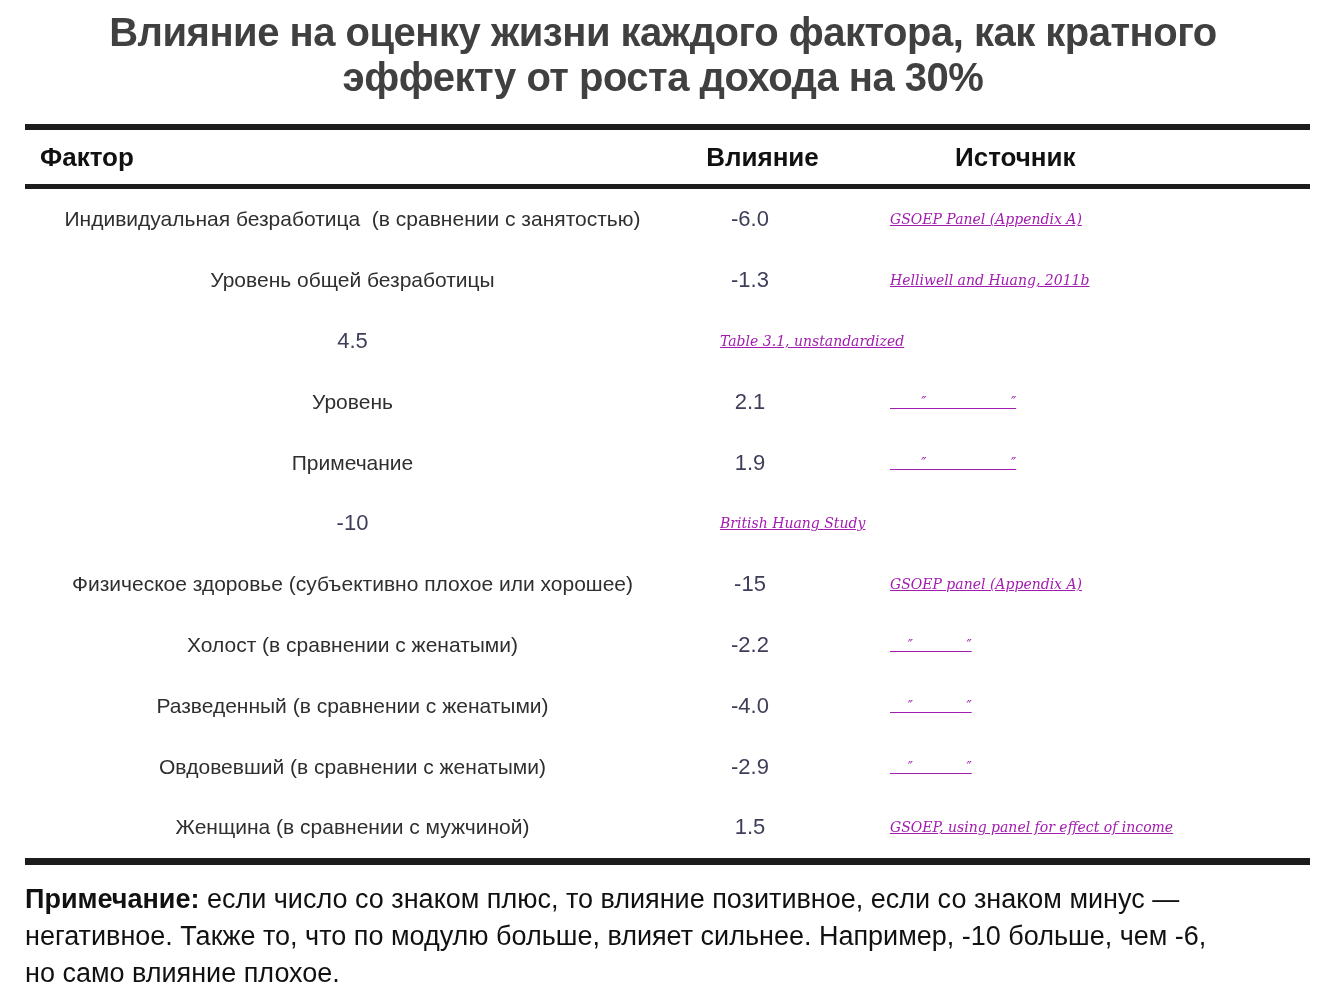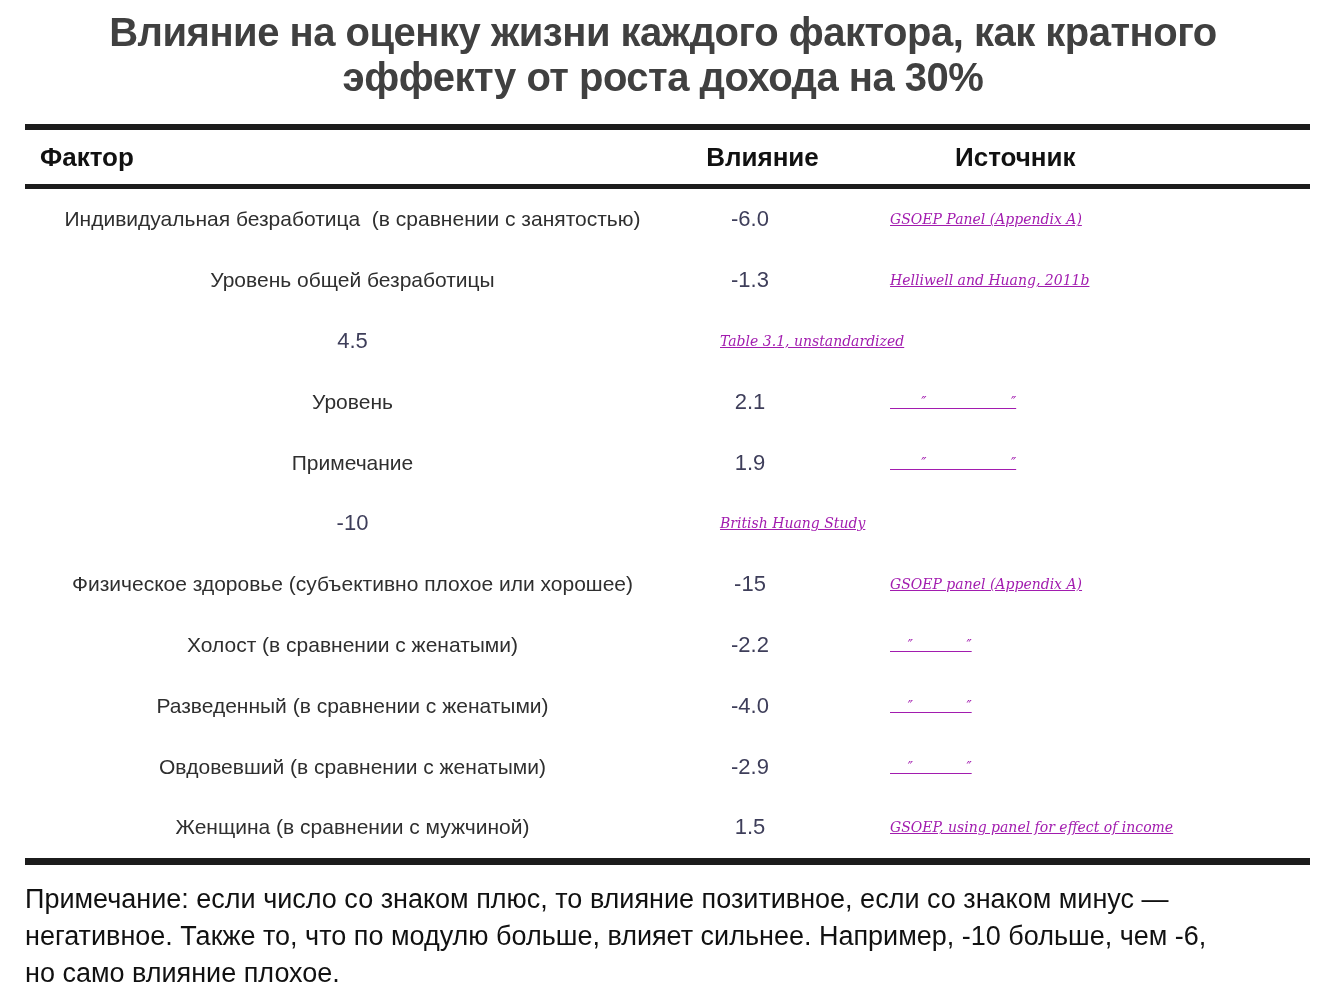--- a/index.html
+++ b/index.html
@@ -76,21 +76,21 @@
   }
 
   
   .note {
     margin: 16px 0 0 25px;
     width: 1190px;
     font-size: 27px;
     line-height: 37px;
     color: #111111;
   }
-  .note .note-label { font-weight: 400; }
+  .note .note-label { font-weight: 700; }
 </style>
 </head>
 <body>
 
 <div class="page-title">Влияние на оценку жизни каждого фактора, как кратного эффекту от роста дохода на 30%</div>
 
 <div class="factors-table">
 
   <div class="t-grid t-header">
     <div class="h-factor">Фактор</div>

